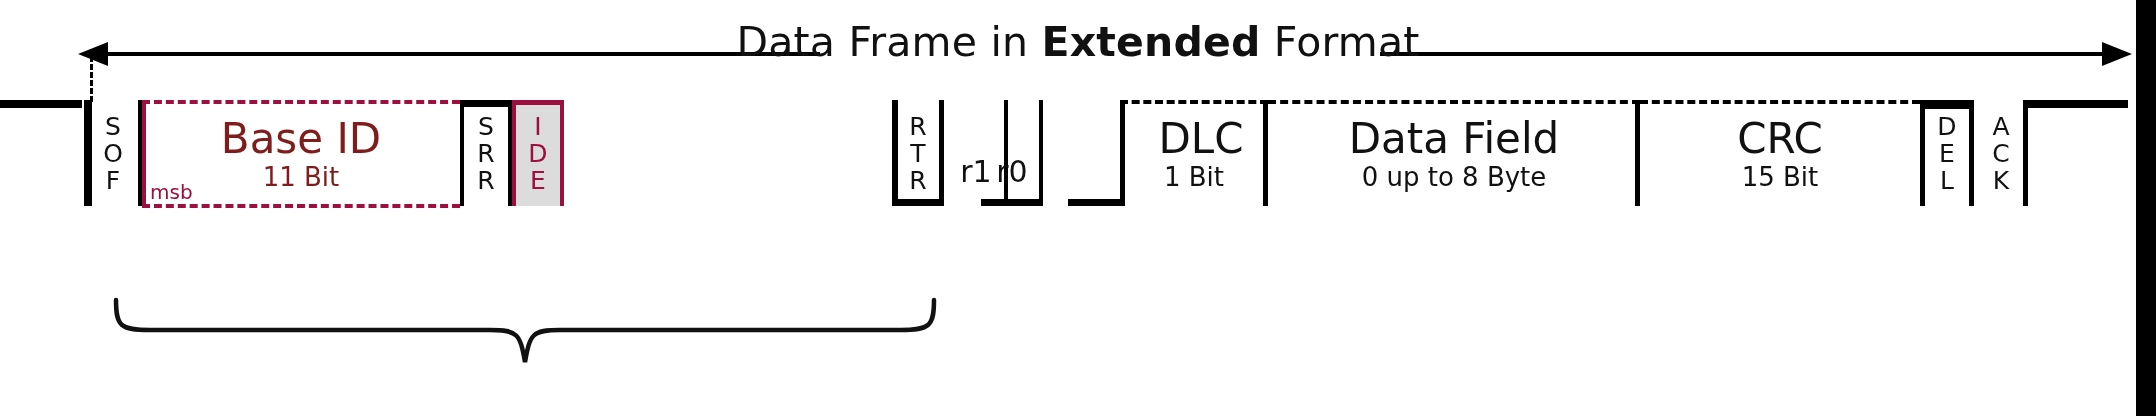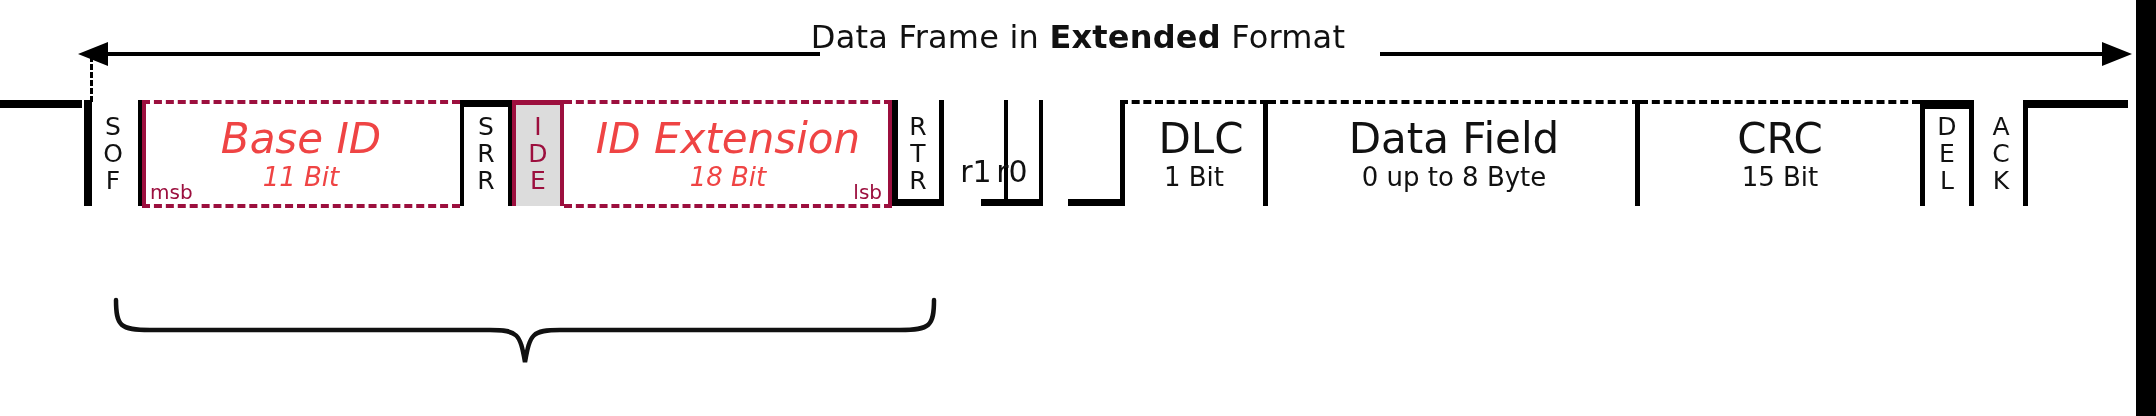--- a/index.html
+++ b/index.html
@@ -1,42 +1,42 @@
 <!DOCTYPE html>
 <html><head>
 <meta charset="utf-8">
 <style>
   html,body{margin:0;padding:0;background:#ffffff;}
   body{width:2156px;height:416px;position:relative;overflow:hidden;
        font-family:"DejaVu Sans","Liberation Sans",sans-serif;}
 
   #stage{position:absolute;left:0;top:0;width:2156px;height:416px;}
   .title-text{position:absolute;left:0;top:18px;width:2156px;text-align:center;
-              font-size:32px;color:#111;letter-spacing:0.2px;white-space:nowrap;}
+              font-size:41px;color:#111;letter-spacing:0.2px;white-space:nowrap;}
   .title-text .bold{font-weight:bold;}
 
   
   .leader{position:absolute;border-left:3px dashed #000;}
 
   
   .row{position:absolute;left:0;top:100px;height:106px;width:2156px;}
 
   .cell{position:absolute;top:0;height:106px;box-sizing:border-box;}
 
   
   .vlabel{position:absolute;left:0;right:0;top:50%;transform:translateY(-50%);
           text-align:center;font-size:25px;line-height:1.08;color:#111;}
   .vlabel span{display:block;}
 
   .name{position:absolute;left:0;right:0;top:14px;text-align:center;
         font-size:42px;color:#111;white-space:nowrap;}
   .sub{position:absolute;left:0;right:0;top:62px;text-align:center;
        font-size:26px;color:#111;white-space:nowrap;}
 
-  .crimson .name,.crimson .sub{color:#ef4444;font-style:italic;}
+  .crimson .name,.crimson .sub{color:#7f1d1d;}
   .crimson .vlabel{color:#9c0f3e;}
 
   .edge{position:absolute;background:#000;}
   .edge-c{position:absolute;background:#9c0f3e;}
 
   .dash-top{position:absolute;height:0;border-top:4px dashed #000;}
   .dash-top-c{position:absolute;height:0;border-top:4px dashed #9c0f3e;}
   .dash-bot-c{position:absolute;height:0;border-top:4px dashed #9c0f3e;}
 
   .corner{position:absolute;font-size:20px;color:#9c0f3e;}
@@ -115,28 +115,20 @@
       <div class="edge-c" style="left:0;top:0;width:4px;height:106px;"></div>
       <div class="edge-c" style="left:0;top:0;width:52px;height:5px;"></div>
       <div class="edge-c" style="right:0;top:0;width:4px;height:106px;"></div>
       <div class="vlabel">
         <span>I</span>
         <span>D</span>
         <span>E</span>
       </div>
     </div>
 
-    <div class="cell crimson" style="left:564px;width:328px;">
-      <div class="dash-top-c" style="left:0;top:0;width:328px;"></div>
-      <div class="dash-bot-c" style="left:0;top:104px;width:328px;"></div>
-      <div class="edge-c" style="right:0;top:0;width:4px;height:106px;"></div>
-      <div class="name">ID Extension</div>
-      <div class="sub">18 Bit</div>
-      <div class="corner" style="right:10px;bottom:2px;">lsb</div>
-    </div>
 
     <div class="cell" style="left:892px;width:52px;">
       <div class="edge" style="left:0;top:0;width:6px;height:106px;"></div>
       <div class="edge" style="right:0;top:0;width:5px;height:106px;"></div>
       <div class="edge" style="left:0;bottom:0;width:52px;height:7px;"></div>
       <div class="vlabel">
         <span>R</span>
         <span>T</span>
         <span>R</span>
       </div>

